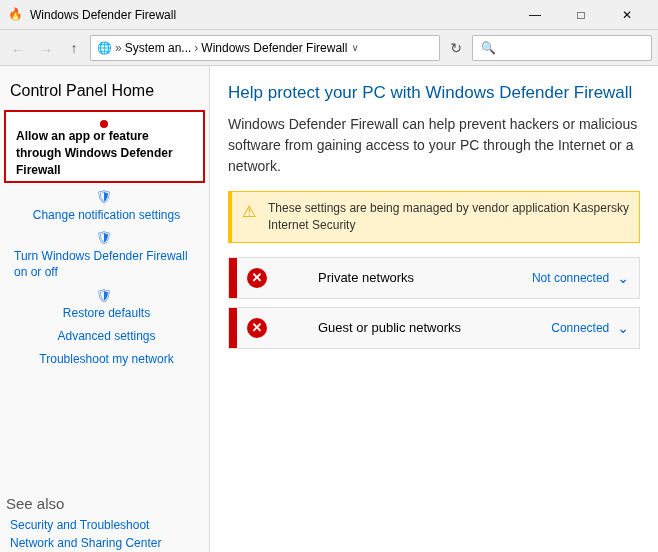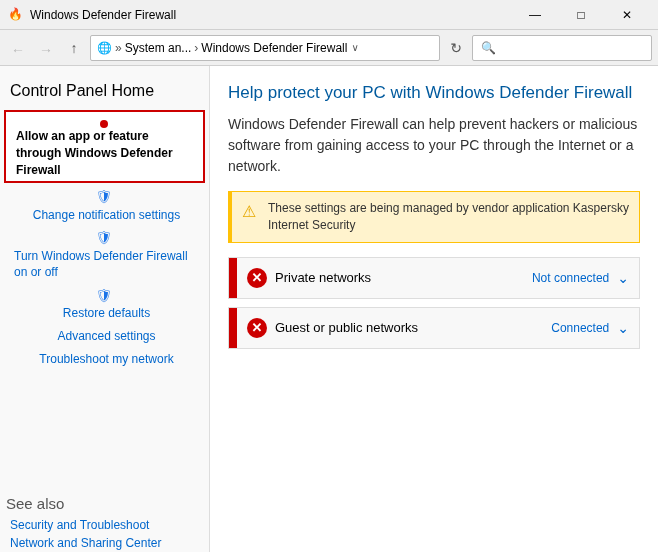--- a/index.html
+++ b/index.html
@@ -173,20 +173,21 @@
     }
     .network-error-icon {
       width: 20px; height: 20px; background: #cc0000; border-radius: 50%;
       display: flex; align-items: center; justify-content: center;
       color: white; font-size: 13px; font-weight: bold;
     }
     .network-name {
       flex: 1;
       font-size: 13px;
       color: #000;
+      margin-left: 43px;
     }
     .network-status {
       font-size: 12px;
       color: #0066cc;
     }
     .network-chevron {
       font-size: 14px;
       color: #0066cc;
     }
   </style>

